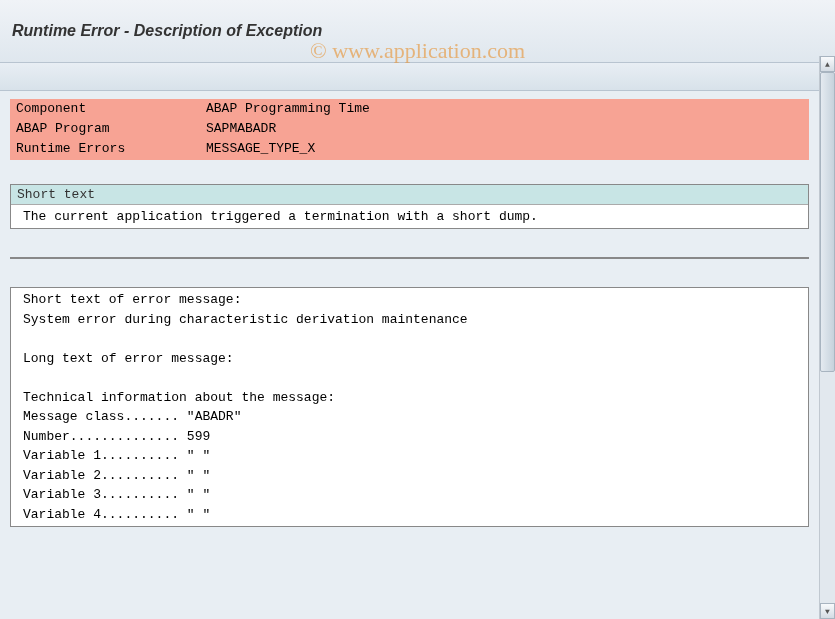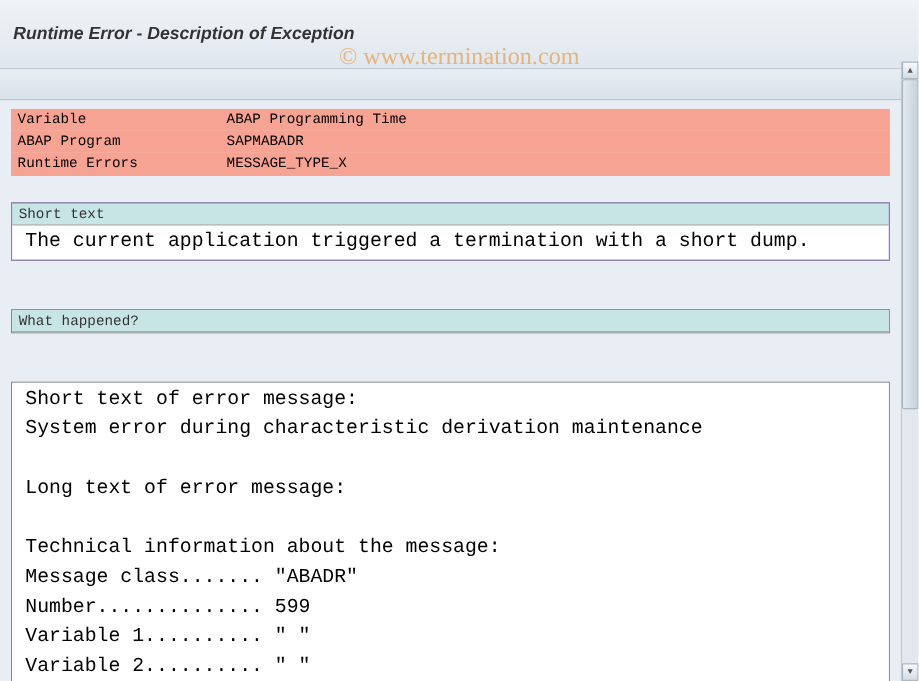--- a/index.html
+++ b/index.html
@@ -40,37 +40,37 @@
       background: #f7a394;
       color: #000;
       font-family: "Courier New", monospace;
       font-size: 13px;
       line-height: 1.4;
     }
     .info-table td.label { width: 190px; }
     .section-box {
       width: 98%;
       border: 1px solid #888;
-      margin-bottom: 44px;
-      background: #8b5cf6;
+      margin-bottom: 28px;
+      background: #0f172a;
     }
     .section-header {
       background: #c8e5e5;
       padding: 2px 6px;
       color: #333;
       font-family: "Courier New", monospace;
       font-size: 13px;
       border-bottom: 1px solid #aaa;
     }
     .section-body {
       padding: 2px 6px 2px 12px;
       background: #fff;
       color: #000;
       font-family: "Courier New", monospace;
-      font-size: 18px;
+      font-size: 13px;
       line-height: 1.5;
       white-space: pre;
     }
     .watermark {
       position: absolute;
       top: 38px;
       left: 50%;
       transform: translateX(-50%);
       font-family: Georgia, serif;
       font-size: 22px;
@@ -113,48 +113,47 @@
       left: 0;
       right: 0;
     }
   </style>
 </head>
 <body>
 
 <div class="title-bar">Runtime Error - Description of Exception</div>
 <div class="toolbar-strip"></div>
 
-<div class="watermark">© www.termination.com</div>
+<div class="watermark">© www.application.com</div>
 
 <div class="content">
 
   <table class="info-table">
     <tbody>
         <tr>
-      <td class="label">Variable</td>
+      <td class="label">Component</td>
       <td>ABAP Programming Time</td>
     </tr>
     <tr>
       <td class="label">ABAP Program</td>
       <td>SAPMABADR</td>
     </tr>
     <tr>
       <td class="label">Runtime Errors</td>
       <td>MESSAGE_TYPE_X</td>
     </tr>
   </tbody>
     </table>
 
   <div class="section-box">
     <div class="section-header">Short text</div>
     <div class="section-body">The current application triggered a termination with a short dump.</div>
   </div>
 
   <div class="section-box">
-    <div class="section-header">What happened?</div>
   </div>
 
   <div class="section-box">
     <div class="section-body">Short text of error message:
 System error during characteristic derivation maintenance
 
 Long text of error message:
 
 Technical information about the message:
 Message class....... "ABADR"

